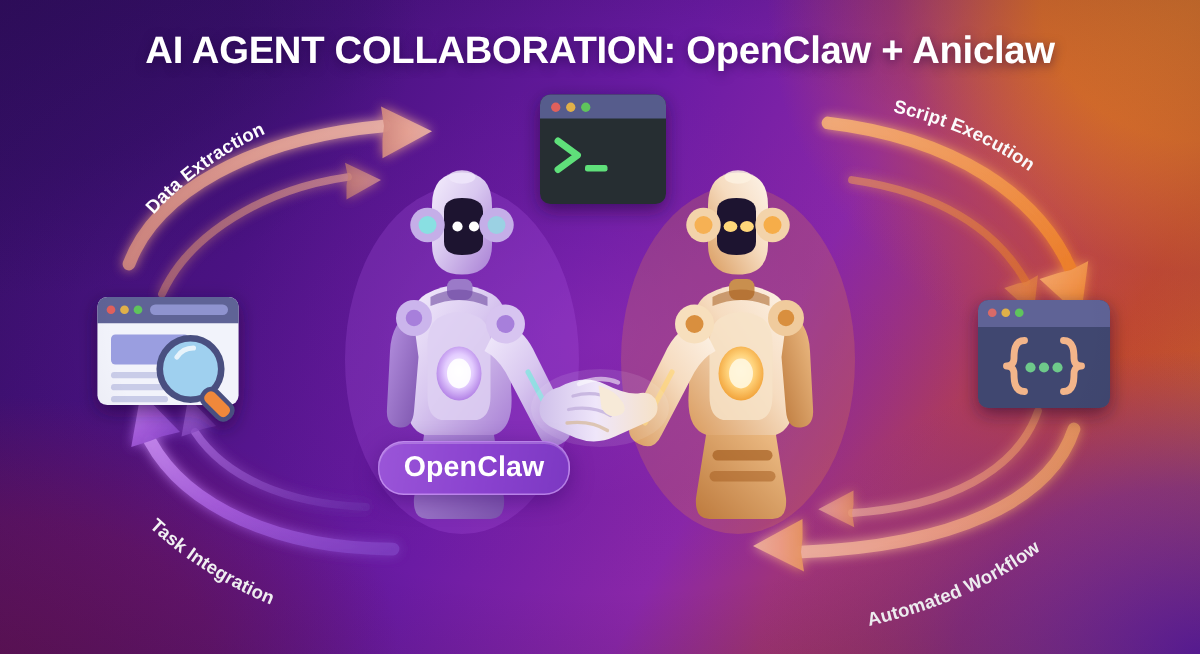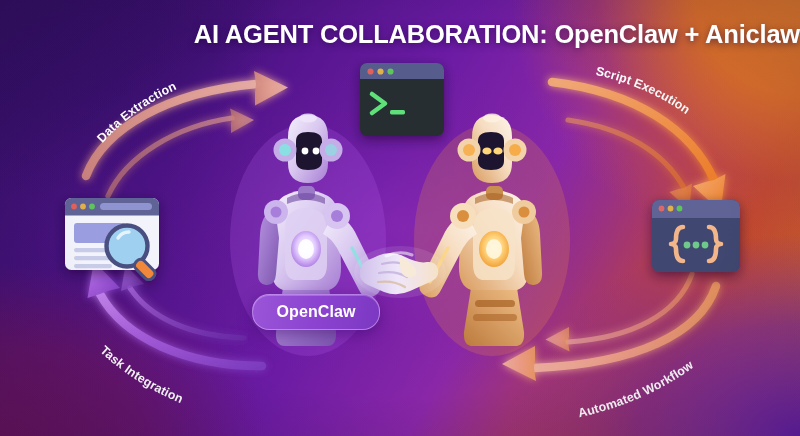--- a/index.html
+++ b/index.html
@@ -62,40 +62,40 @@
     width: 800px;
     height: 436px;
   }
 
   
   .title {
     position: absolute;
     top: 20px;
     left: 0;
     width: 800px;
-    text-align: right;
+    text-align: center;
     color: #ffffff;
     font-size: 25.5px;
     font-weight: bold;
     letter-spacing: -0.2px;
     font-family: "Liberation Sans", sans-serif;
     text-shadow: 0 2px 7px rgba(30,0,60,0.55);
     white-space: nowrap;
   }
 
   
   .pill {
     position: absolute;
     display: flex;
     align-items: center;
     justify-content: center;
     height: 34px;
     border-radius: 17px;
     color: #ffffff;
-    font-size: 16px;
+    font-size: 19px;
     font-weight: bold;
     letter-spacing: 0.1px;
     white-space: nowrap;
   }
   .pill-left {
     left: 252px;
     top: 294px;
     width: 126px;
     background: linear-gradient(100deg, #9a55d8 0%, #8a42cf 55%, #7c38c2 100%);
     border: 1.4px solid rgba(215,170,250,0.62);

